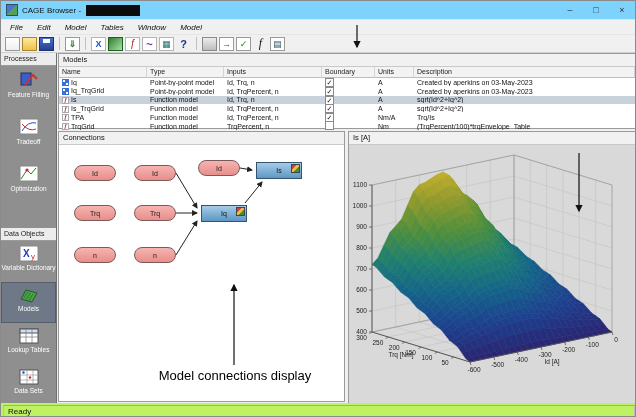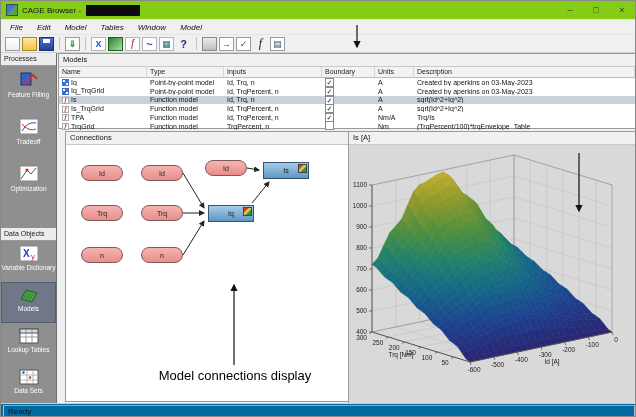--- a/index.html
+++ b/index.html
@@ -1,18 +1,18 @@
 <!DOCTYPE html>
 <html><head>
 <meta charset="utf-8">
 <style>
   html,body{margin:0;padding:0;background:#fff;font-family:"Liberation Sans",sans-serif;}
   .window{position:relative;width:636px;height:417px;background:#f0f0f0;border:1px solid #8a8a8a;box-sizing:border-box;overflow:hidden;}
   
-  .titlebar{position:absolute;left:0;top:0;width:100%;height:19px;background:#84cc16;display:flex;align-items:center;border-bottom:1px solid #e2e2e2;box-sizing:border-box;}
+  .titlebar{position:absolute;left:0;top:0;width:100%;height:19px;background:#7dd3fc;display:flex;align-items:center;border-bottom:1px solid #e2e2e2;box-sizing:border-box;}
   .appicon{width:12px;height:12px;margin:0 4px 0 5px;background:linear-gradient(135deg,#4a78c8 0 50%,#58a058 50%);border:1px solid #3a4a60;box-sizing:border-box;}
   .title-text{font-size:8px;color:#111;}
   .redaction{width:54px;height:11px;background:#0c0c0c;margin-left:5px;}
   .wctrls{margin-left:auto;display:flex;height:100%;}
   .wbtn{width:26px;height:100%;text-align:center;font-size:9px;line-height:18px;color:#333;}
   
   .menubar{position:absolute;left:0;top:19px;width:100%;height:14px;background:#f0f0f0;font-size:8px;display:flex;align-items:center;padding-left:2px;box-sizing:border-box;}
   .menuitem{padding:1px 7px;color:#111;font-style:italic;}
   
   .toolbar{position:absolute;left:0;top:33px;width:100%;height:19px;border-top:1px solid #e6e6e6;border-bottom:1px solid #cfcfcf;background:#f0f0f0;display:flex;align-items:center;padding-left:4px;box-sizing:border-box;gap:2px;}
@@ -61,36 +61,36 @@
   .c-name{width:88px;}.c-type{width:77px;}.c-inputs{width:98px;}.c-boundary{width:53px;}.c-units{width:39px;}.c-desc{flex:1;}
   .trow{display:flex;height:8.8px;font-size:7px;align-items:center;color:#111;}
   .trow.sel{background:#c9d1db;}
   .tcell{padding:0 3px;box-sizing:border-box;white-space:nowrap;overflow:hidden;}
   .mico{width:7px;height:7px;display:inline-block;vertical-align:middle;margin-right:2px;box-sizing:border-box;}
   .mico-point{background:radial-gradient(circle 1.5px at 2px 2px,#fff 1px,transparent 1.5px),radial-gradient(circle 1.5px at 5px 5px,#fff 1px,transparent 1.5px),#3a6fd8;}
   .mico-fn{background:#fff;border:1px solid #aaa;color:#b02020;text-align:center;}
   .mico-fn::before{content:"f";font:italic bold 6px "Liberation Serif",serif;line-height:5px;display:block;}
   .cb{width:7px;height:7px;border:1px solid #8a8a8a;background:#fff;display:inline-block;font-size:7px;line-height:7px;text-align:center;color:#111;box-sizing:content-box;}
   
-  #connections-panel{left:64px;top:130px;width:287px;height:271px;}
+  #connections-panel{left:57px;top:130px;width:287px;height:271px;}
   .ccanvas{position:absolute;left:0;top:13px;right:0;bottom:0;background:#fff;}
   .cnode{position:absolute;width:42px;height:16px;background:linear-gradient(#f6b4b0,#e88e8a);border:1px solid #7a5a5a;border-radius:8px;font-size:7px;display:flex;align-items:center;justify-content:center;color:#222;box-sizing:border-box;}
   .mnode{position:absolute;width:46px;height:17px;background:linear-gradient(#a6cce8,#5e97c4);border:1px solid #33536e;font-size:7px;display:flex;align-items:center;justify-content:center;color:#111;box-sizing:border-box;}
   .mbadge{position:absolute;right:1px;top:1px;width:9px;height:9px;background:linear-gradient(135deg,#d04040 0 34%,#e0c040 34% 63%,#3f8f3f 63%);border:1px solid #444;box-sizing:border-box;}
   
   #plot-panel{left:347px;top:130px;width:288px;height:309px;}
   .plotarea{position:absolute;left:0;top:13px;right:0;bottom:28px;background:#d9d9d9;}
   .plotctrl{position:absolute;left:0;bottom:0;right:0;height:28px;background:#ececec;border-top:1px solid #c9c9c9;display:flex;align-items:center;font-size:7px;color:#111;padding:0 8px;box-sizing:border-box;}
   .axlabel{margin-right:4px;}
   .combo{width:96px;height:13px;background:#fff;border:1px solid #7a7a7a;display:flex;align-items:center;padding-left:3px;box-sizing:border-box;}
   .combo .val{flex:1;}
   .combo .arrowbox{width:11px;height:100%;background:#e4e4e4;border-left:1px solid #9a9a9a;display:flex;align-items:center;justify-content:center;font-size:5px;color:#333;box-sizing:border-box;}
   .spacer{width:44px;}
   
-  .statusbar{position:absolute;left:0;top:402px;width:636px;height:15px;background:#0369a1;border-top:1px solid #d2d2d2;box-sizing:border-box;}
+  .statusbar{position:absolute;left:0;top:402px;width:636px;height:15px;background:#bef264;border-top:1px solid #d2d2d2;box-sizing:border-box;}
   .statusinner{margin:1px 2px;height:11px;border:1px solid #bdbdbd;border-top-color:#a5a5a5;font-size:8px;line-height:11px;padding-left:4px;color:#111;}
   
   .ann{position:absolute;font-size:13px;color:#000;z-index:40;text-align:center;}
   #ann-top{left:288px;top:6px;width:150px;}
   #ann-right{left:518px;top:134px;width:96px;}
   #ann-bottom{left:138px;top:367px;width:192px;}
   .overlay{position:absolute;left:0;top:0;z-index:39;pointer-events:none;}
 </style>
 </head>
 <body>

